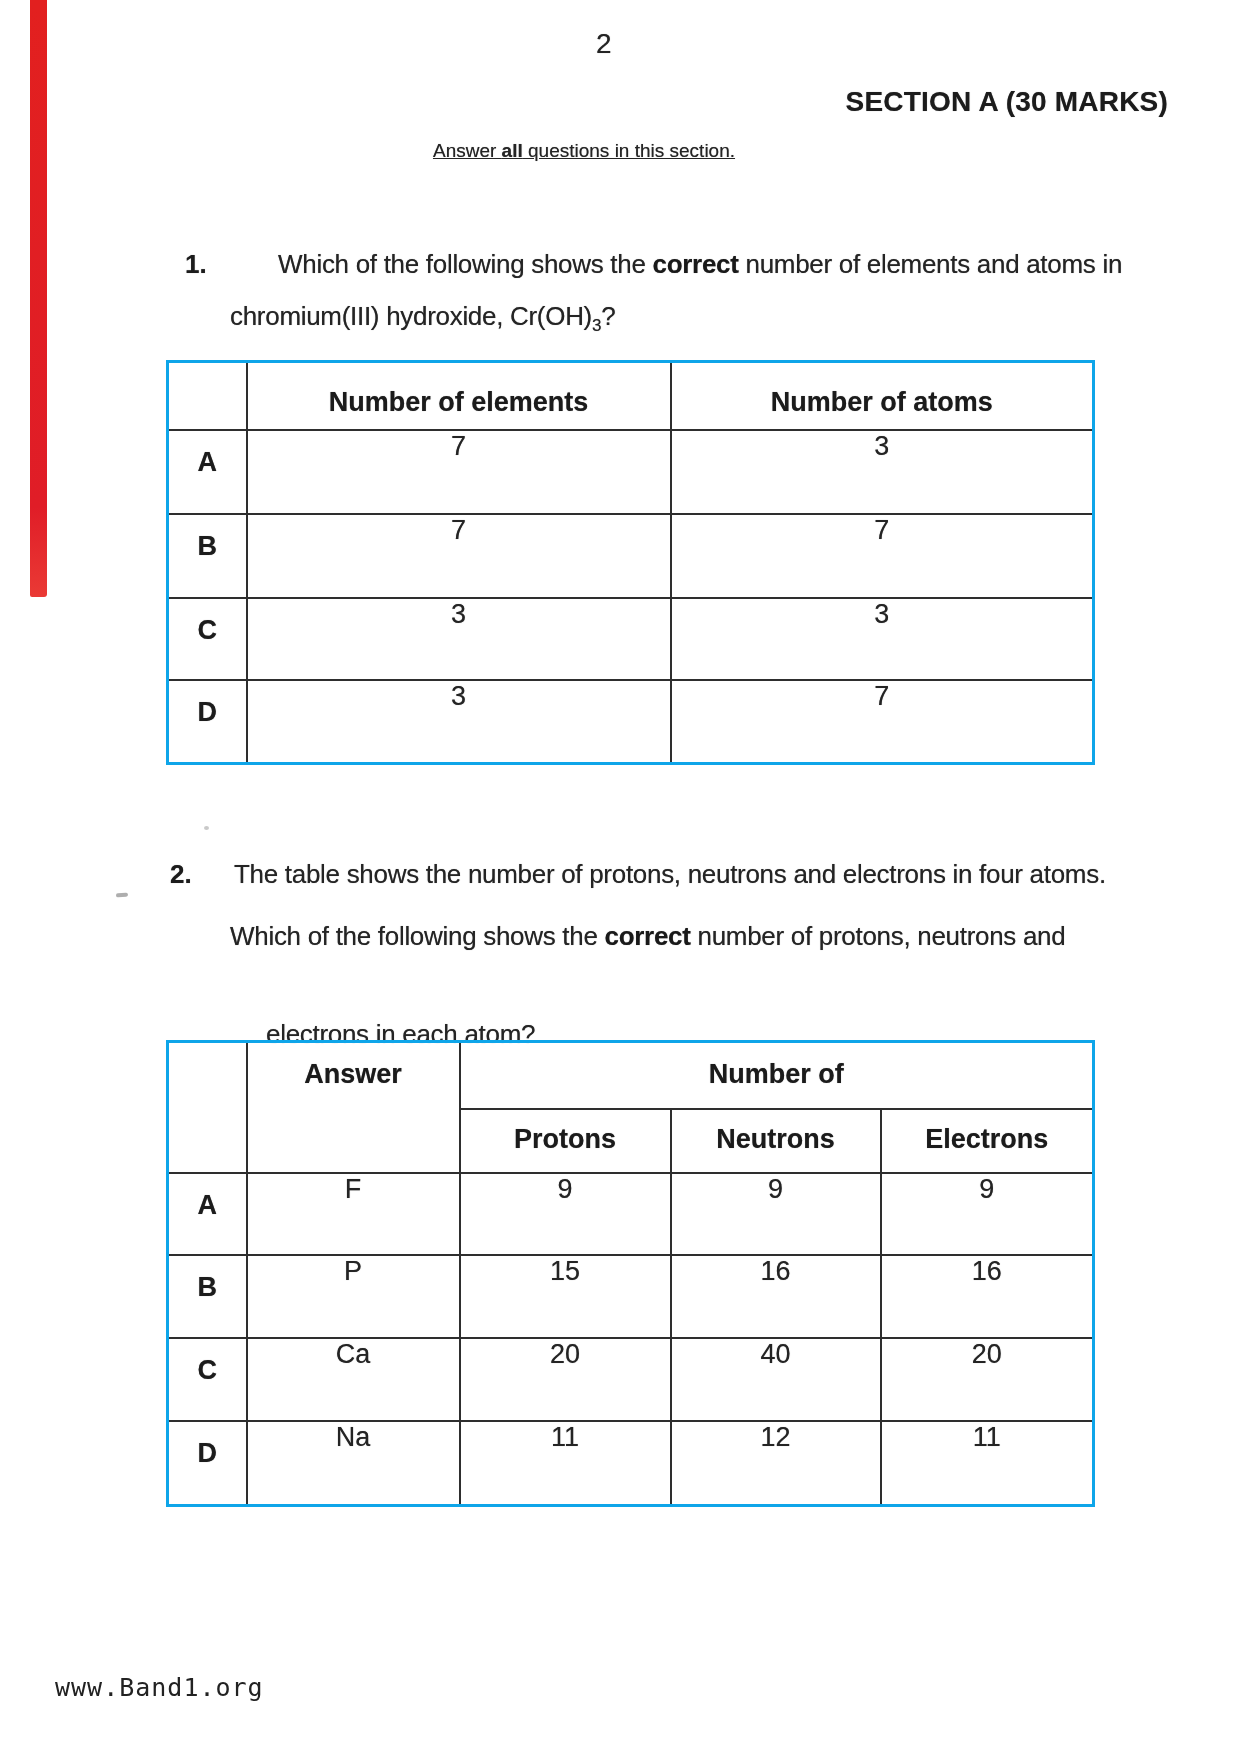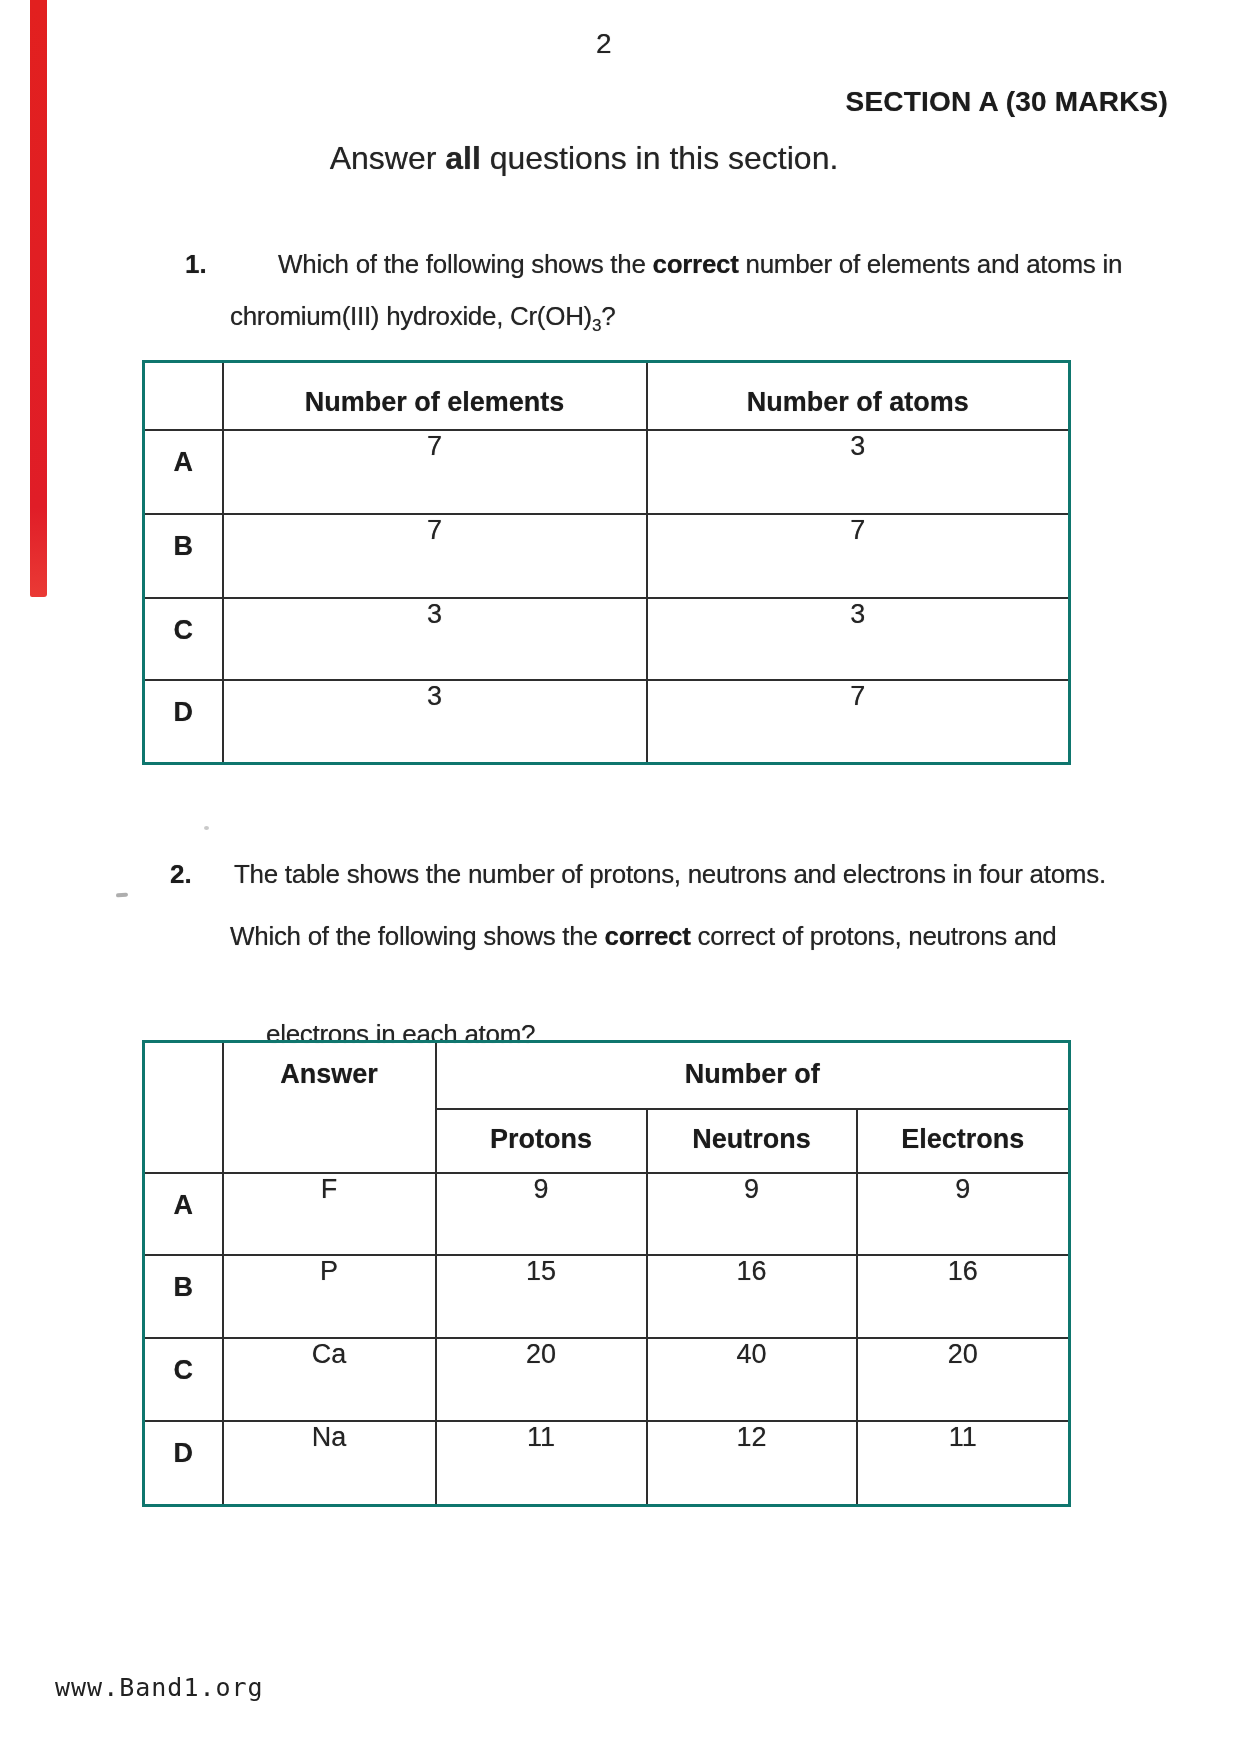--- a/index.html
+++ b/index.html
@@ -13,35 +13,35 @@
   }
   .scan{ text-shadow:0 0 0.7px rgba(45,45,45,0.65); }
   .abs{ position:absolute; white-space:pre; line-height:1.15; }
   .red-stripe{
     position:absolute; left:30px; top:0; width:17px; height:597px;
     background:linear-gradient(to bottom,#e2201f 0%,#e01d27 85%,#ea3a35 100%);
     border-radius:0 0 3px 2px;
   }
   .page-num{ left:596px; top:28px; font-size:28px; }
   .sec-title{ left:0; top:86px; width:1168px; text-align:right; font-size:28px; font-weight:bold; letter-spacing:0.2px; color:#1c1c1c; }
-  .sec-instr{ left:0; top:140px; width:1168px; text-align:center; font-size:32px; }
+  .sec-instr{ left:0; top:140px; width:1168px; text-align:center; font-size:19px;text-decoration:underline; }
   .q-num{ font-weight:bold; font-size:26px; color:#1c1c1c; }
   .q-line{ font-size:26px; letter-spacing:-0.3px; }
   .q-line b{ color:#191919; }
   sub.s3{ font-size:17px; }
   table.t{
     position:absolute; border-collapse:collapse; table-layout:fixed;
     font-size:27px;
   }
   table.t th, table.t td{
     border:2px solid #2e2e2e;
     vertical-align:top; text-align:center;
     padding:0; overflow:hidden;
   }
-  table.t{ border:3px solid #0f766e; }
+  table.t{ border:3px solid #0ea5e9;margin-left:24px; }
   .t1{ left:142px; top:360px; width:926px; }
   .t2{ left:142px; top:1040px; width:926px; }
   .t .hdr{ font-weight:bold; color:#1b1b1b; padding-top:24px; }
   .t1 td, .t1 .rowlab{ padding-top:16px; }
   .t2 .hdr-top{ font-weight:bold; color:#1b1b1b; padding-top:16px; }
   .t2 .hdr-sub{ font-weight:bold; color:#1b1b1b; padding-top:14px; }
   .t2 td, .t2 .rowlab{ padding-top:16px; }
   .rowlab{ font-weight:bold; color:#1c1c1c; }
   .dash-artifact{
     position:absolute; left:116px; top:893px; width:12px; height:4px;
@@ -109,21 +109,21 @@
         <td>7</td>
       </tr>
     </tbody>
       </table>
 
     <div class="dot-artifact"></div>
     <div class="dash-artifact"></div>
 
     <div class="abs q-num" style="left:170px;top:860px;">2.</div>
     <div class="abs q-line" style="left:234px;top:860px;">The table shows the number of protons, neutrons and electrons in four atoms.</div>
-    <div class="abs q-line" style="left:230px;top:922px;"><span>Which of the following shows the </span><b>correct</b><span> correct of protons, neutrons and</span></div>
+    <div class="abs q-line" style="left:230px;top:922px;"><span>Which of the following shows the </span><b>correct</b><span> number of protons, neutrons and</span></div>
     <div class="abs q-line" style="left:230px;top:1020px;margin-left:36px;">electrons in each atom?</div>
 
     <table class="t t2">
       <colgroup>
           <col style="width:79px">
           <col style="width:213px">
           <col style="width:211px">
           <col style="width:210px">
           <col style="width:213px">
         </colgroup>

